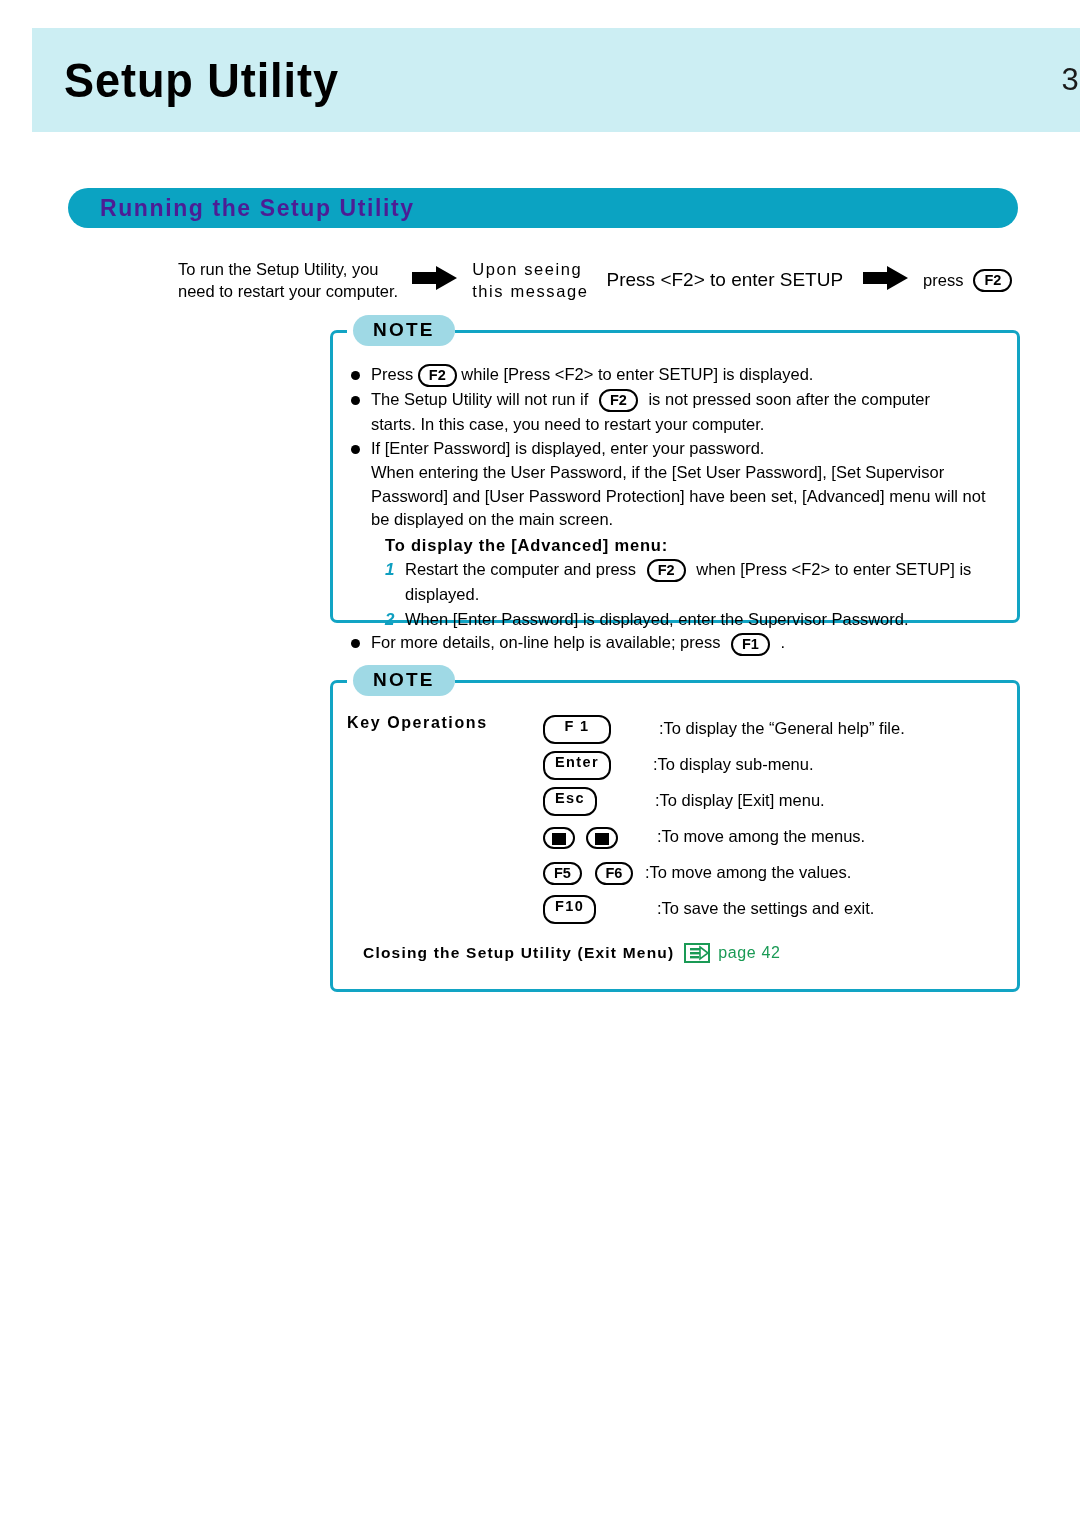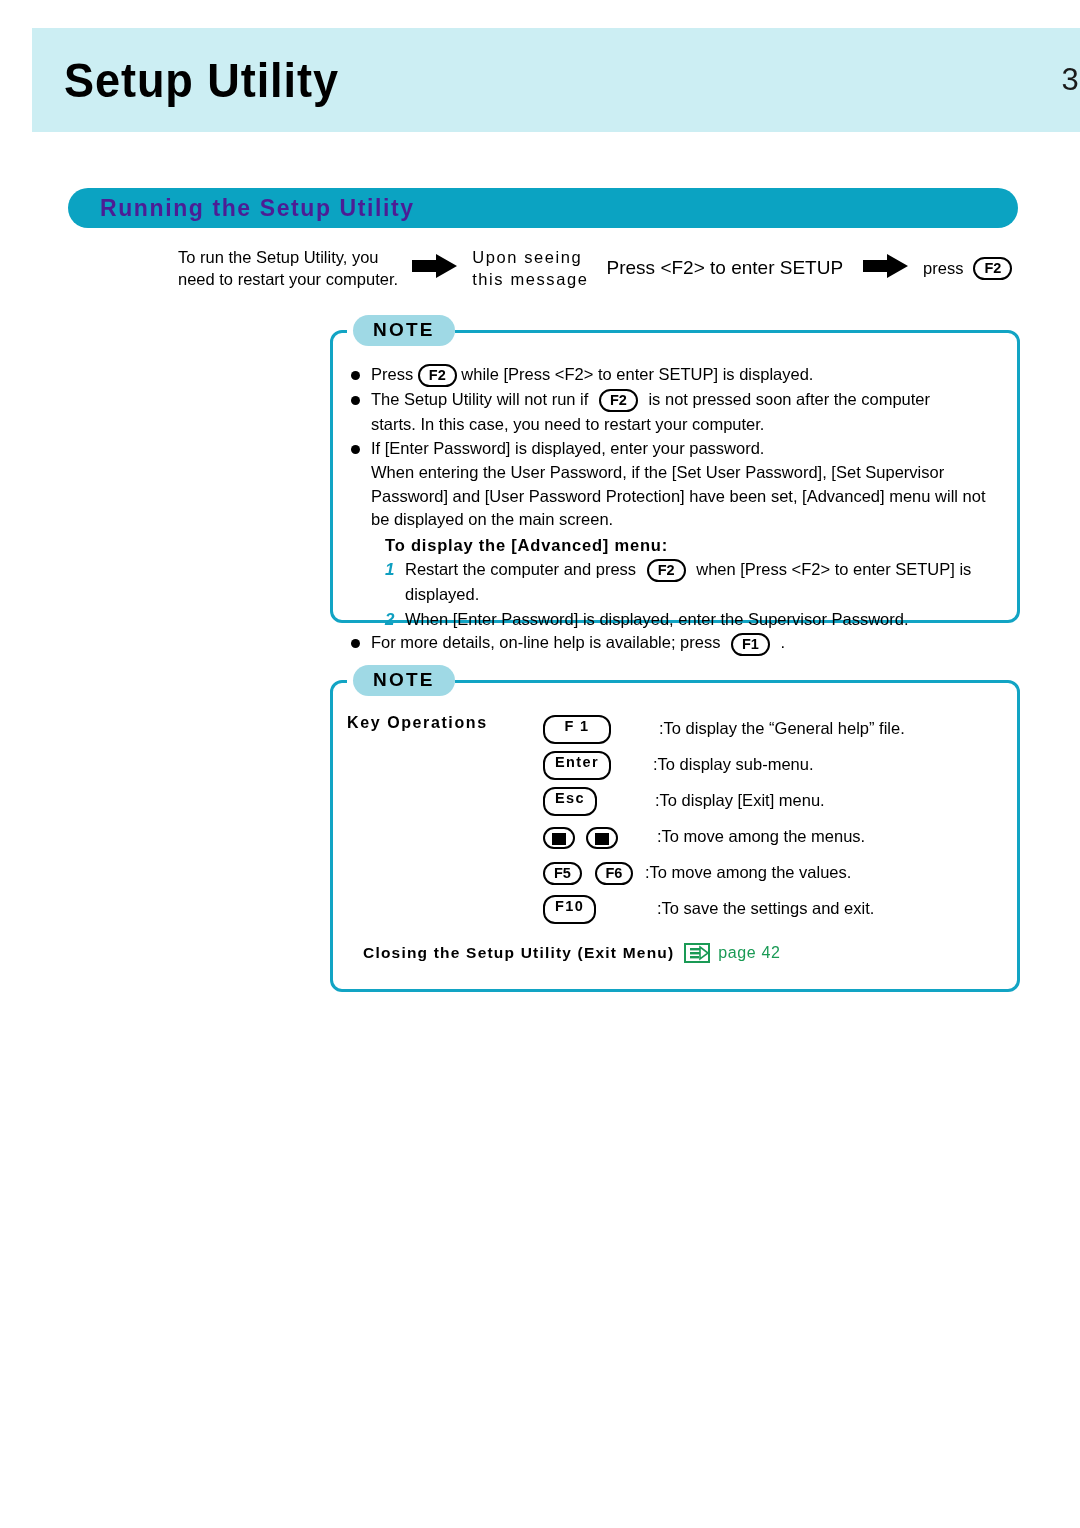--- a/index.html
+++ b/index.html
@@ -65,21 +65,21 @@
     font-weight: bold;
     letter-spacing: 1.6px;
     margin-left: 32px;
     white-space: nowrap;
   }
 
   
   .intro-row {
     position: absolute;
     left: 178px;
-    top: 246px;
+    top: 258px;
     width: 880px;
     display: flex;
     align-items: center;
   }
   .intro-text {
     font-size: 16.5px;
     line-height: 22px;
     white-space: nowrap;
   }
   .intro-text.spaced { letter-spacing: 1.6px; }
@@ -146,21 +146,21 @@
     top: -3px;
     width: 6px;
     height: 5px;
     background: #000;
   }
 
   
   .note-box {
     position: absolute;
     border: 3px solid #12a4c4;
-    border-radius: 12px;
+    border-radius: 7px;
     box-sizing: border-box;
   }
   .note-pill {
     position: absolute;
     top: -18px;
     left: 20px;
     background: #9fd9e5;
     border-radius: 16px;
     padding: 4px 20px 5px 20px;
     font-size: 19px;

